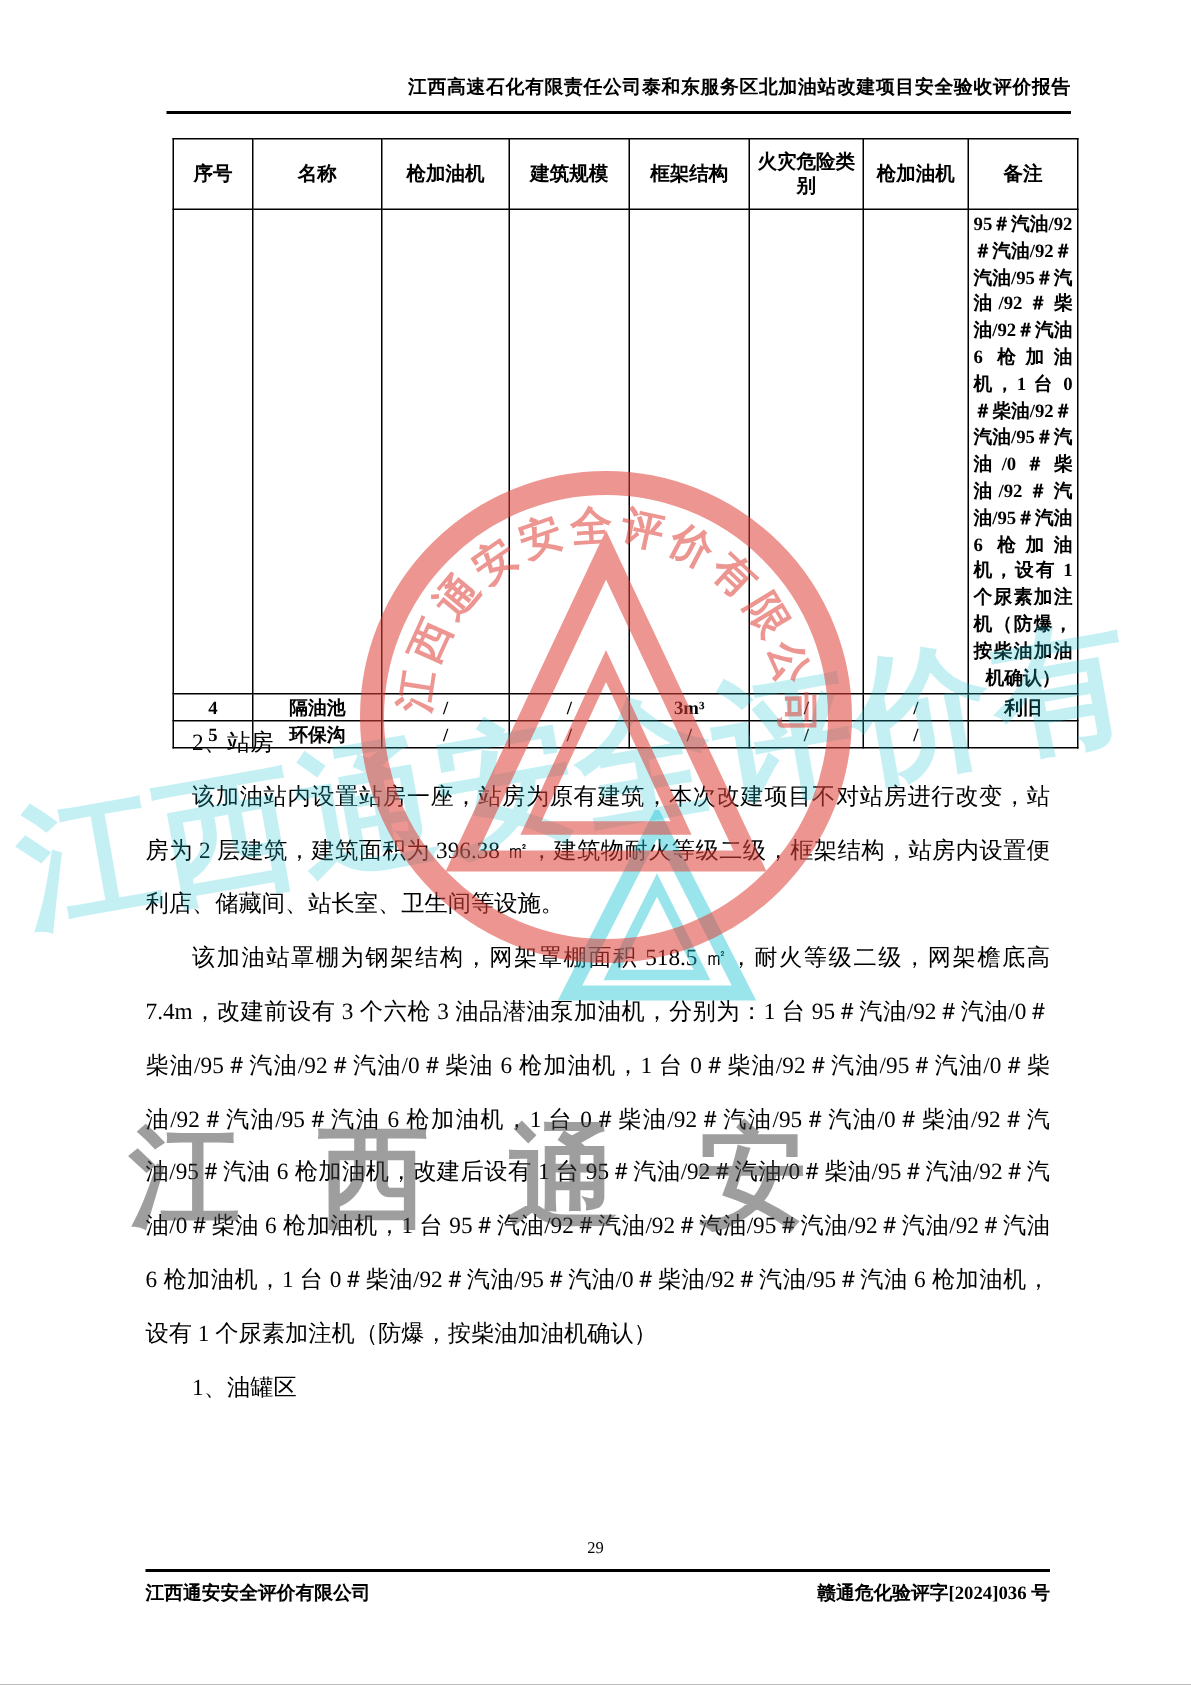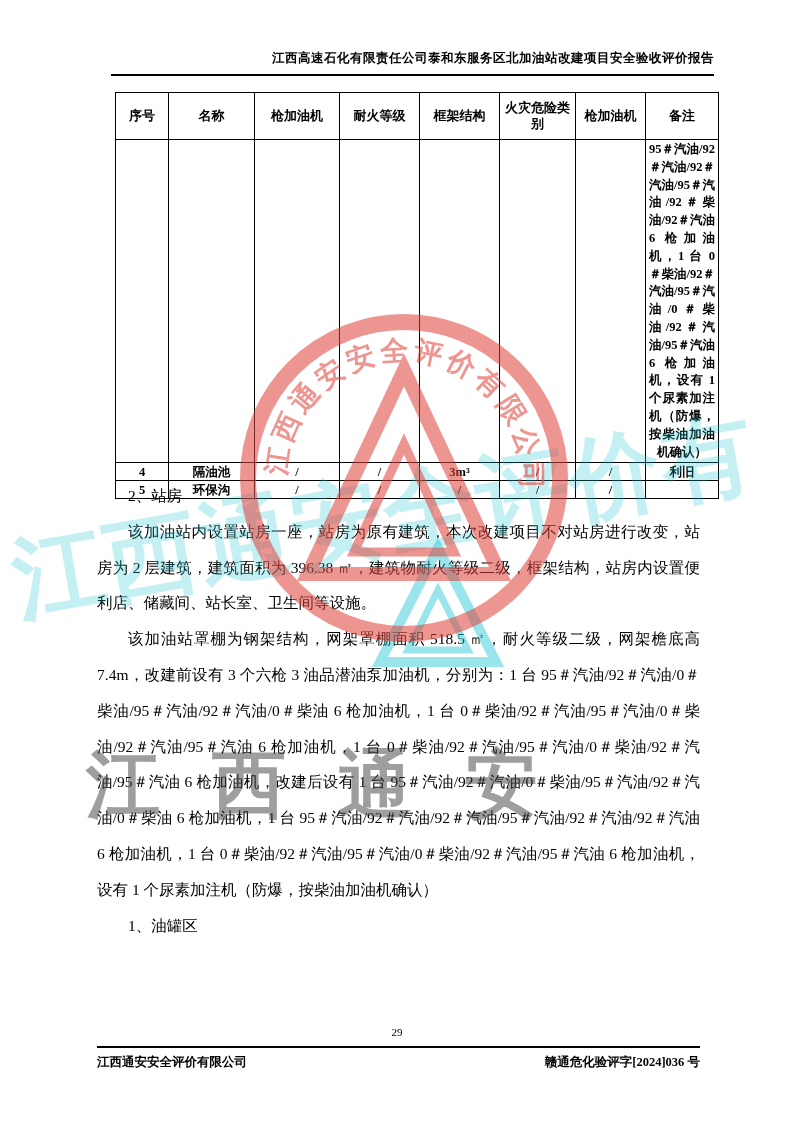--- a/index.html
+++ b/index.html
@@ -96,21 +96,21 @@
       <col style="width:80px">
         <col style="width:76px">
         <col style="width:70px">
         <col style="width:73px">
     </colgroup>
     <thead>
       <tr>
         <th>序号</th>
         <th>名称</th>
         <th>枪加油机</th>
-        <th>耐火等级</th>
+        <th>建筑规模</th>
         <th>框架结构</th>
         <th>火灾危险类别</th>
         <th>枪加油机</th>
         <th>备注</th>
       </tr>
     </thead>
     <tbody>
       <tr class="row-tall">
         <td></td>
         <td></td>

